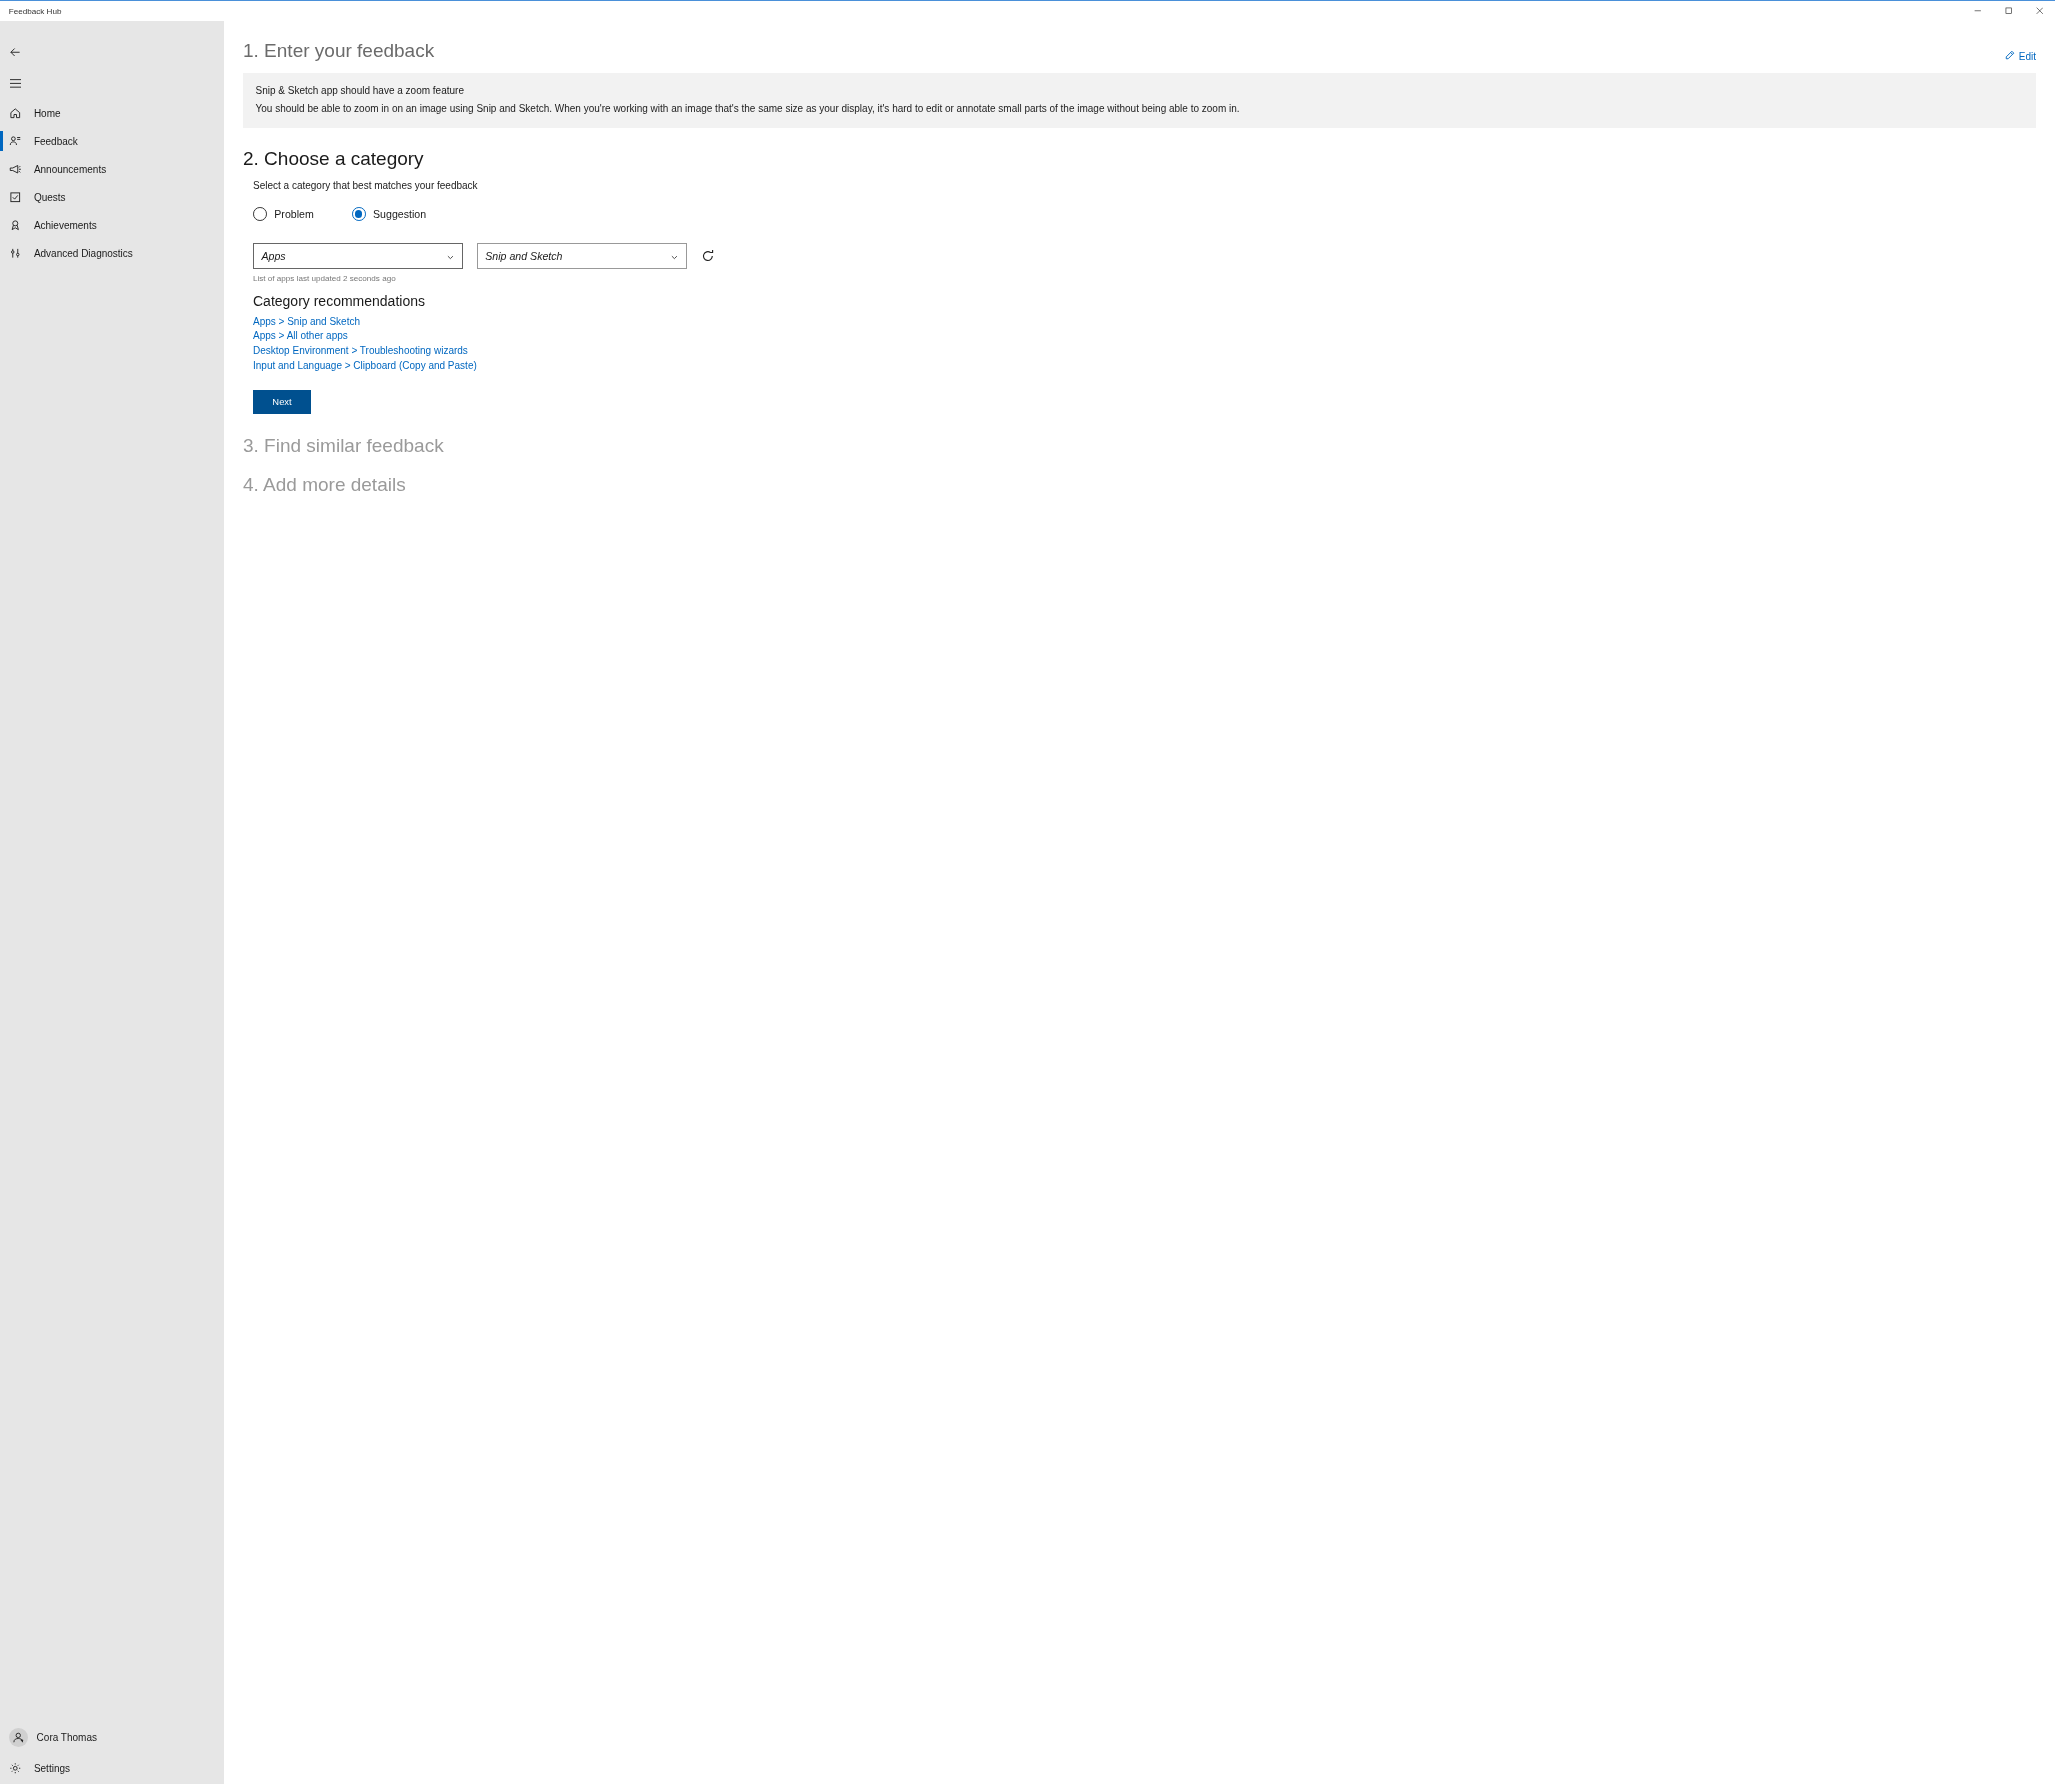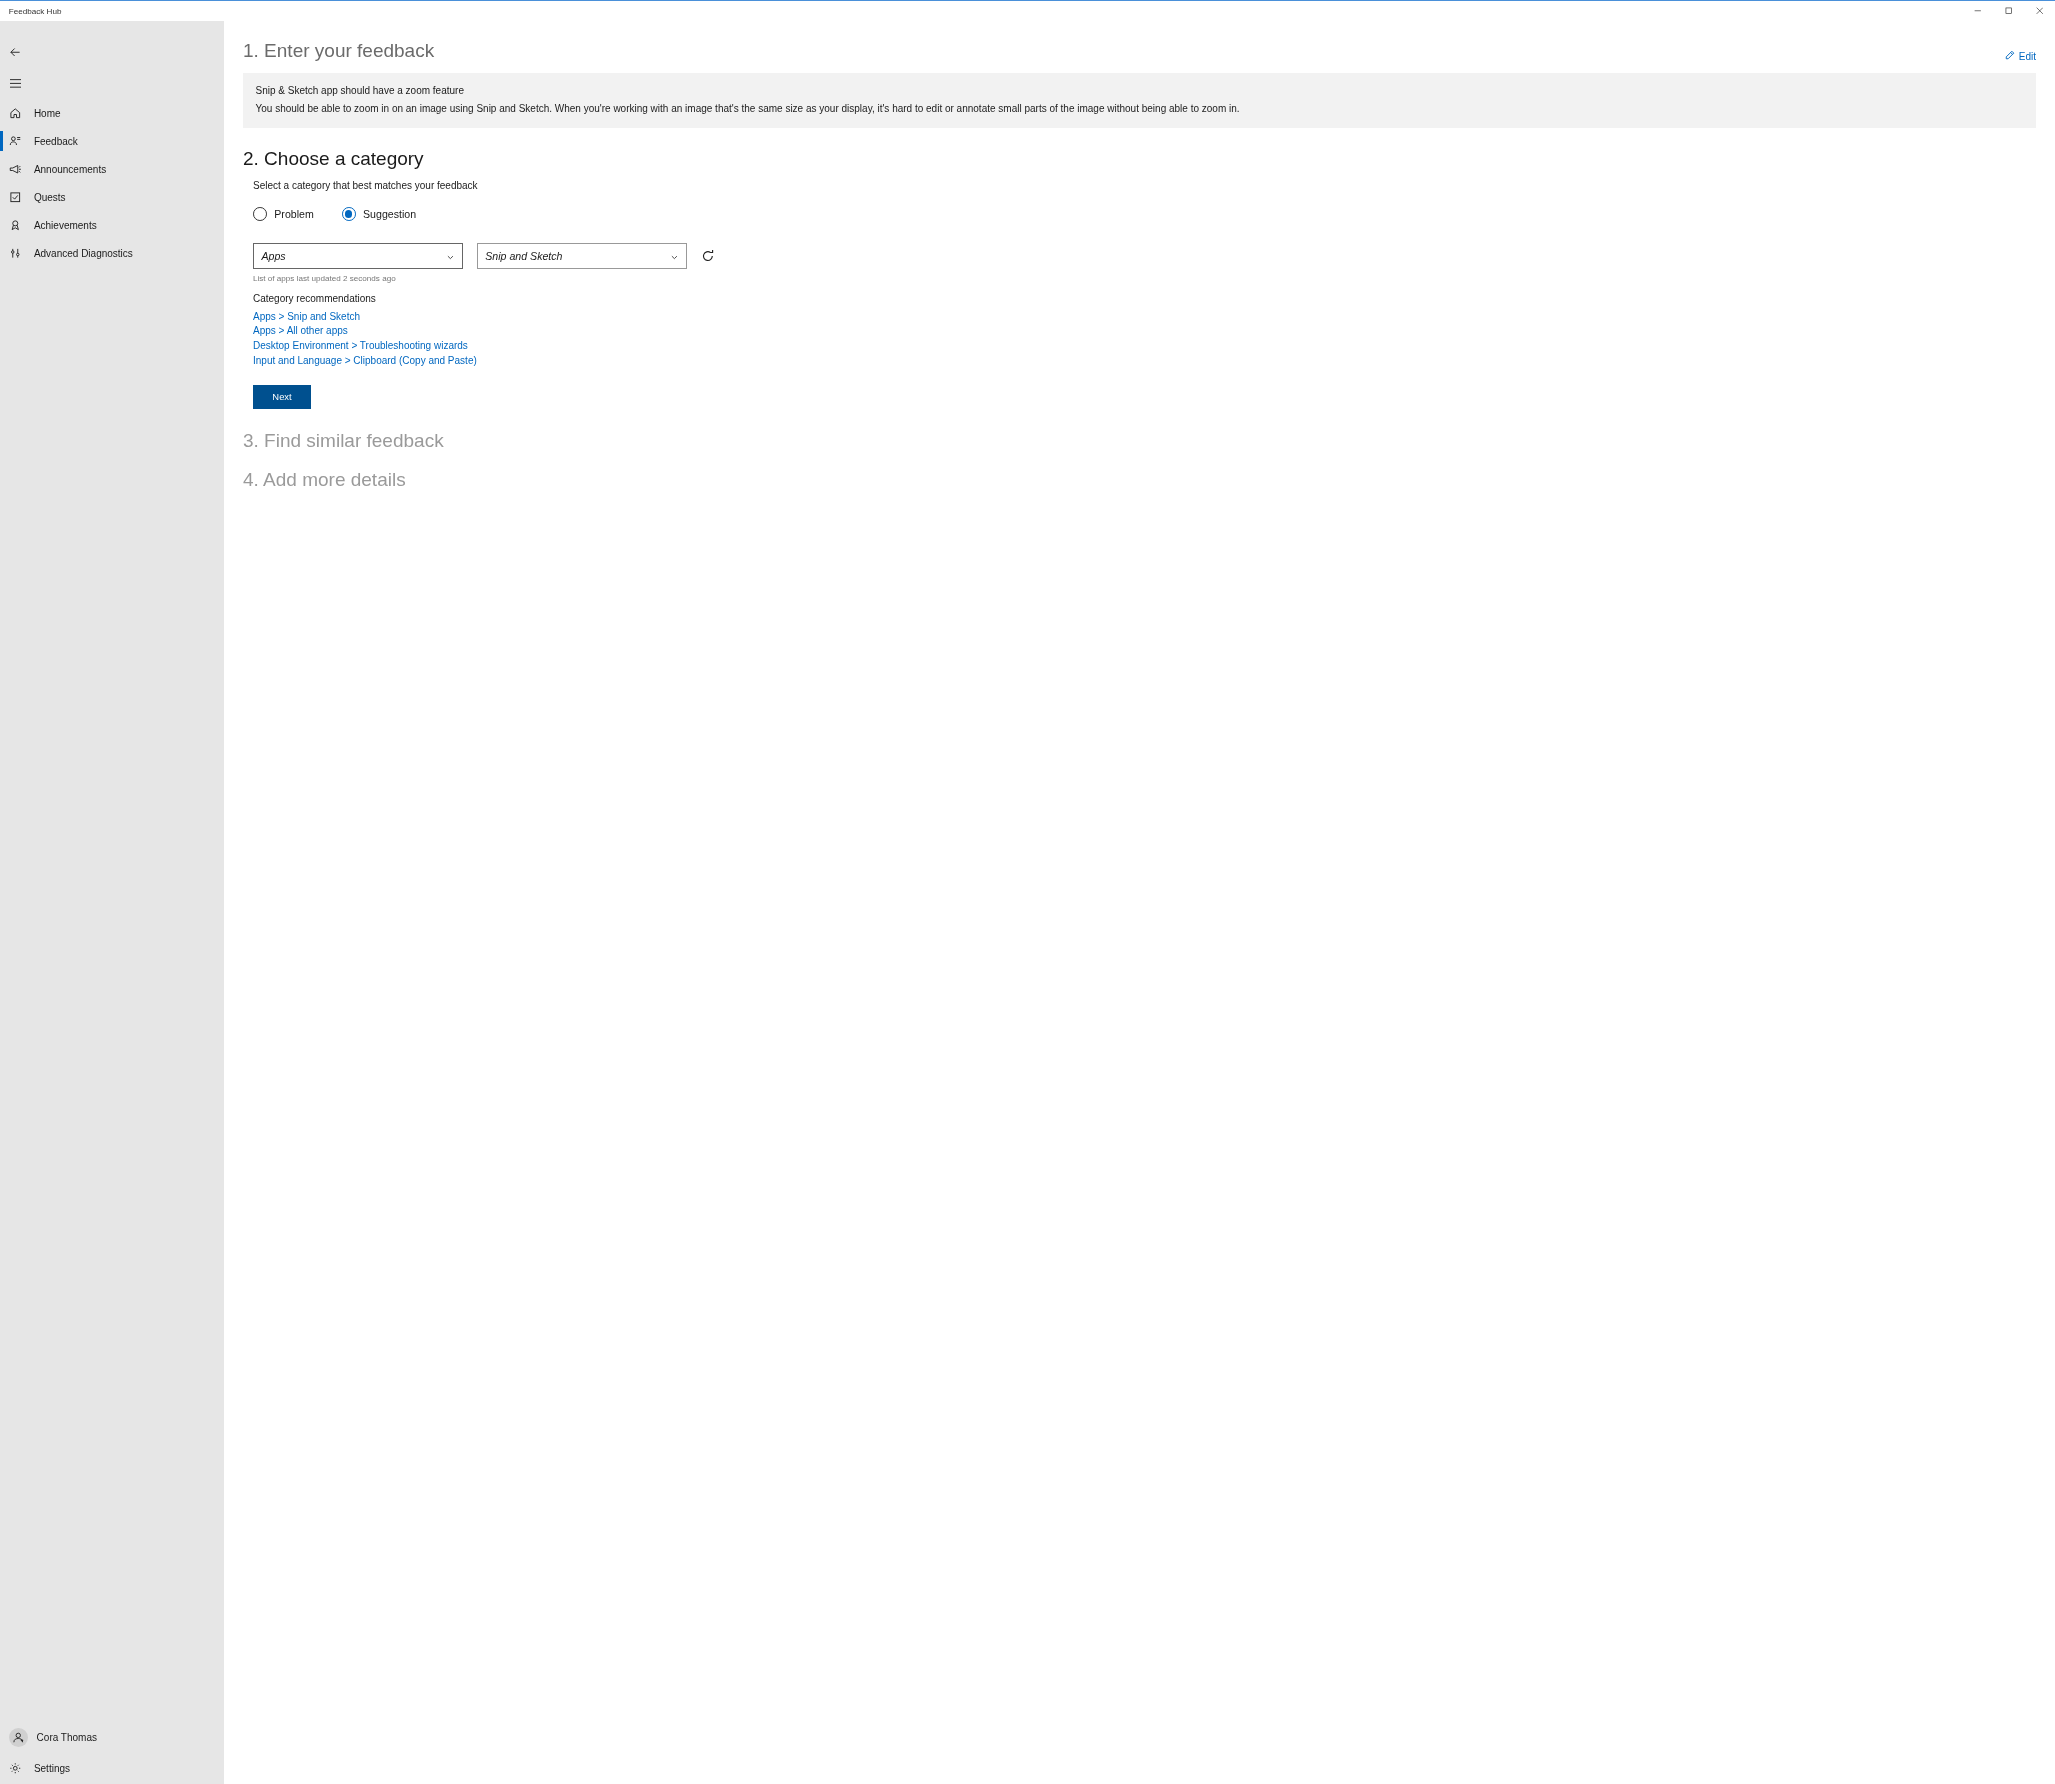--- a/index.html
+++ b/index.html
@@ -60,42 +60,42 @@
   .edit-link svg { stroke: #0067c0; fill: none; stroke-width: 1.5; }
   .feedback-box {
     background: #f2f2f2;
     padding: 11.3px 12.5px;
     margin-bottom: 20px;
   }
   .feedback-title { font-size: 10px; margin-bottom: 6.3px; }
   .feedback-body { font-size: 10px; line-height: 1.45; color: #222; }
   .step-title-active { font-size: 19px; font-weight: 400; color: #1a1a1a; margin-bottom: 10px; }
   .step-subtitle { font-size: 10px; margin: 0 0 16.3px 10px; }
-  .radio-row { display: flex; gap: 28px; margin: 0 0 22.5px 10px; }
+  .radio-row { display: flex; gap: 38px; margin: 0 0 22.5px 10px; }
   .radio-option { display: flex; align-items: center; gap: 7.5px; font-size: 10.6px; }
   .radio-outer {
      width: 13.8px; height: 13.8px; border: 1.3px solid #333; border-radius: 50%;
      display: flex; align-items: center; justify-content: center;
   }
   .radio-option.selected .radio-outer { border-color: #0067c0; }
   .radio-inner { width: 7.5px; height: 7.5px; border-radius: 50%; background: #0067c0; }
   .dropdown-row { display: flex; gap: 13.8px; margin: 0 0 5px 10px; align-items: center; font-style: italic; }
   .dropdown {
     border: 1.3px solid #888; height: 26px; font-size: 10.6px;
     display: flex; align-items: center; justify-content: space-between;
     padding: 0 7.5px 0 7.5px; width: 210px; background: #fff;
   }
   .dropdown.primary { border-color: #666; }
   .dropdown.secondary { border-color: #999; }
   .chevron { width: 8.8px; height: 8.8px; }
   .chevron svg { stroke: #444; fill: none; stroke-width: 1.5; }
   .refresh-btn { width: 15px; height: 15px; display:flex; align-items:center; justify-content:center; }
   .refresh-btn svg { stroke: #222; fill: none; stroke-width: 1.8; }
   .update-note { font-size: 8.1px; color: #777; margin: 0 0 10px 10px; }
-  .recs-title { font-size: 10px; margin: 0 0 6.3px 10px; }
+  .recs-title { font-size: 14px; margin: 0 0 6.3px 10px; }
   .recs-list { margin: 0 0 19px 10px; display: flex; flex-direction: column; gap: 3.8px; }
   .recs-list a { color: #0067c0; text-decoration: none; font-size: 10px; }
   .next-btn {
     background: #00508f; color: #fff; border: none;
     height: 24px; width: 58px; font-size: 9.4px;
     margin: 0 0 21px 10px; cursor: pointer;
   }
   .step-disabled { font-size: 19px; font-weight: 400; color: #9a9a9a; margin-bottom: 17.5px; }
 </style>
 </head>

